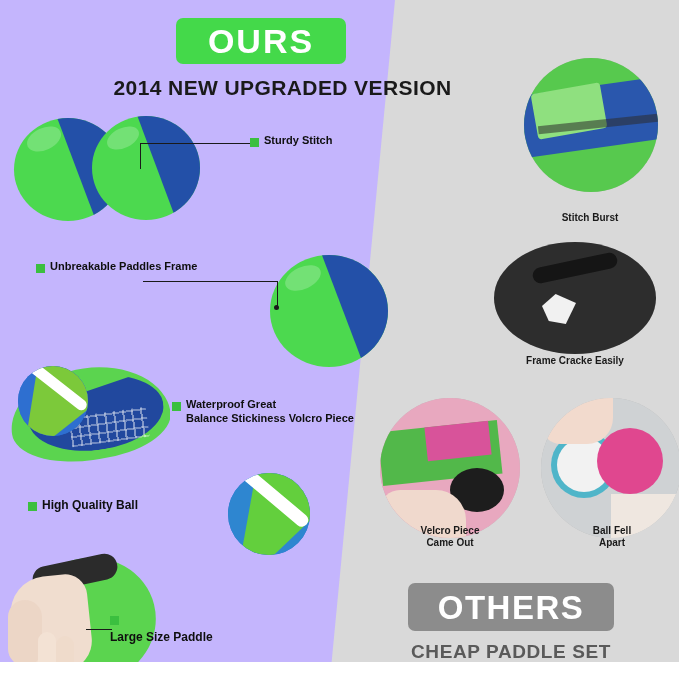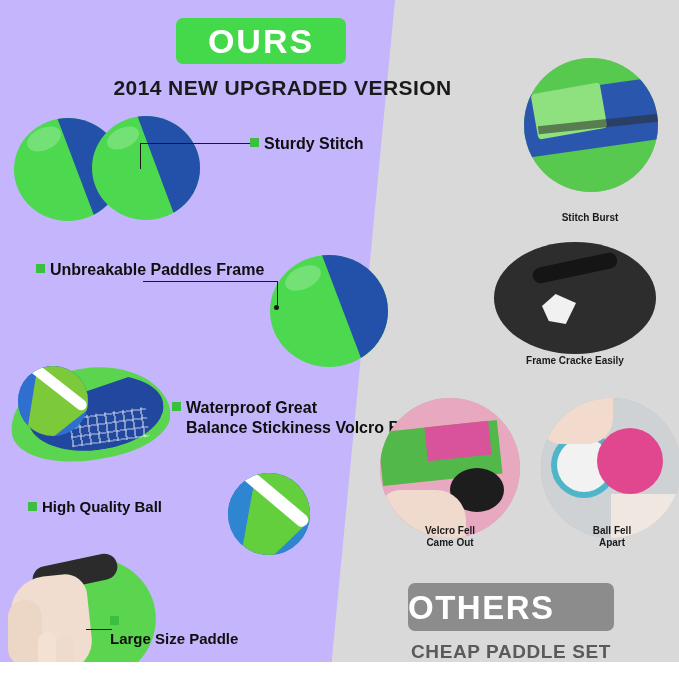--- a/index.html
+++ b/index.html
@@ -65,20 +65,21 @@
   .others-banner {
     position: absolute;
     left: 408px;
     top: 583px;
     width: 206px;
     height: 48px;
     background: #8c8c8c;
     border-radius: 7px;
     display: flex;
     align-items: center;
+    justify-content: center;
   }
   .others-banner .txt {
     color: #ffffff;
     font-size: 33px;
     font-weight: bold;
     letter-spacing: 1.5px;
     line-height: 1;
   }
   .subtitle-others {
     position: absolute;
@@ -101,26 +102,26 @@
   }
   .callout .bullet {
     width: 9px;
     height: 9px;
     background: #3bbf3f;
     margin-top: 4px;
     flex: none;
   }
   .callout .ctext {
     color: #0f0f0f;
-    font-size: 16px;
+    font-size: 11px;
     font-weight: bold;
     line-height: 1.25;
     white-space: pre-line;
   }
-  .callout.big .ctext { font-size: 15px; }
+  .callout.big .ctext { font-size: 12px; }
 
   
   .leader {
     position: absolute;
     background: #1a1a1a;
   }
   .leader.h { height: 1px; }
   .leader.v { width: 1px; }
   .dot {
     position: absolute;
@@ -236,21 +237,21 @@
   </div>
   <div class="ball" style="left:18px; top:366px; width:70px; height:70px;">
     <div style="position:absolute; inset:0; background:#2e6fd0;"></div>
     <div class="greenhalf" style="left:0; top:0; width:70px; height:70px; background:#7cc93a; clip-path: polygon(28% 0, 100% 0, 100% 62%, 52% 100%, 12% 100%);"></div>
     <div class="seam" style="left:-4px; top:12px; width:80px; height:11px; transform:rotate(38deg); border-radius:6px;"></div>
   </div>
 
   <div class="callout" style="left:172px; top:398px;">
     <span class="bullet"></span>
     <span class="ctext">Waterproof Great
-Balance Stickiness Volcro Ball</span>
+Balance Stickiness Volcro Piece</span>
   </div>
 
   <div class="ball" style="left:228px; top:473px; width:82px; height:82px;">
     <div style="position:absolute; inset:0; background:#2e86d0;"></div>
     <div class="greenhalf" style="left:0; top:0; width:82px; height:82px; background:#63cf3d; clip-path: polygon(34% 0, 100% 0, 100% 58%, 56% 100%, 16% 100%);"></div>
     <div class="seam" style="left:-6px; top:14px; width:96px; height:13px; transform:rotate(40deg); border-radius:7px;"></div>
   </div>
   <div class="callout big" style="left:28px; top:498px;">
     <span class="bullet"></span>
     <span class="ctext">High Quality Ball</span>
@@ -289,21 +290,21 @@
   </div>
   <div class="rcaption" style="left:462px; top:355px; width:226px;">Frame Cracke  Easily</div>
 
   <div class="photo" style="left:380px; top:398px; width:140px; height:140px;">
     <div class="inner" style="background:#e8a8bf;"></div>
     <div style="position:absolute; left:0; top:28px; width:120px; height:54px; background:#52b84a; transform:rotate(-6deg);"></div>
     <div style="position:absolute; left:46px; top:26px; width:64px; height:34px; background:#d8539a; transform:rotate(-6deg);"></div>
     <div style="position:absolute; left:70px; top:70px; width:54px; height:44px; background:#1d1d1d; border-radius:50%;"></div>
     <div style="position:absolute; left:0; top:92px; width:86px; height:48px; background:#f0d9cd; border-radius:20px 30px 0 0;"></div>
   </div>
-  <div class="rcaption" style="left:372px; top:525px; width:156px;">Velcro Fell
+  <div class="rcaption" style="left:372px; top:525px; width:156px;">Velcro Piece
 Came Out</div>
 
   <div class="photo" style="left:541px; top:398px; width:140px; height:140px;">
     <div class="inner" style="background:#cfd2d4;"></div>
     <div style="position:absolute; left:10px; top:34px; width:66px; height:66px; border-radius:50%; background:#4fb5c9;"></div>
     <div style="position:absolute; left:16px; top:40px; width:54px; height:54px; border-radius:50%; background:#f2f2f2;"></div>
     <div style="position:absolute; left:56px; top:30px; width:66px; height:66px; border-radius:50%; background:#e0478f;"></div>
     <div style="position:absolute; left:0; top:0; width:72px; height:46px; background:#f2dacd; border-radius:0 0 26px 20px;"></div>
     <div style="position:absolute; left:70px; top:96px; width:70px; height:44px; background:#efe7e0;"></div>
   </div>

